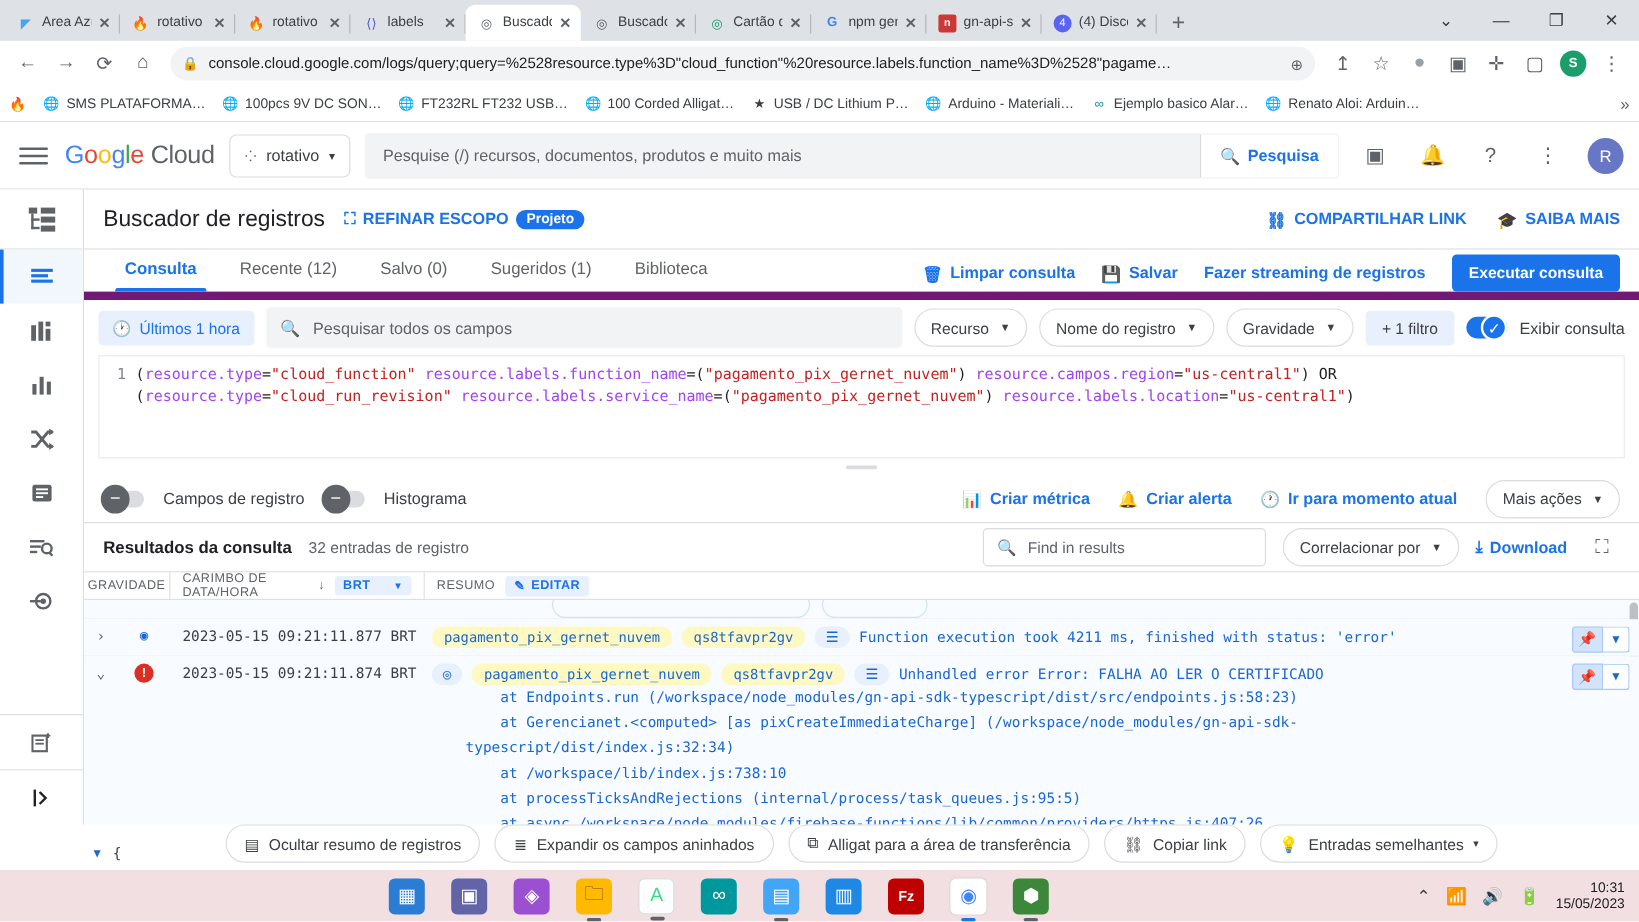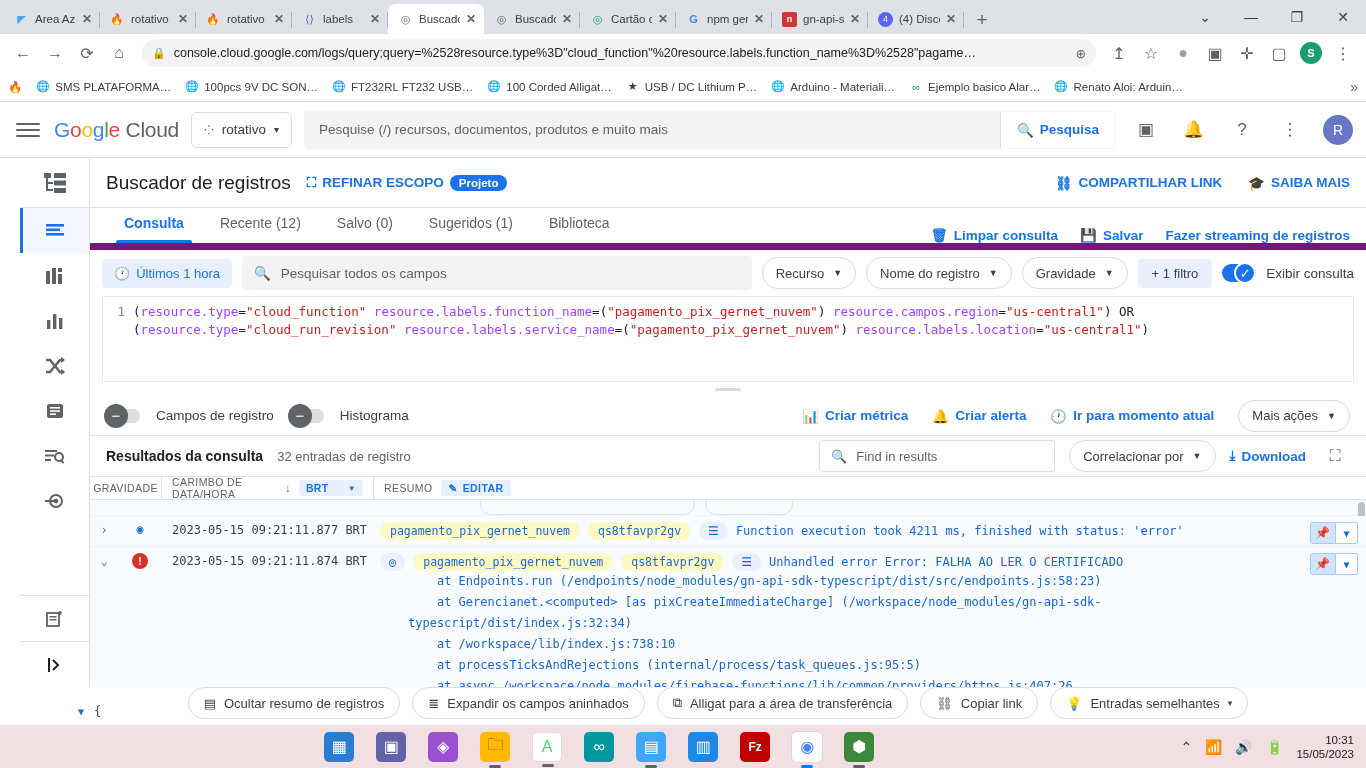--- a/index.html
+++ b/index.html
@@ -108,21 +108,21 @@
     width: 36px; height: 36px; display: flex; align-items: center;
     justify-content: center; color: #5f6368; font-size: 17px;
   }
   .hdr-avatar {
     width: 30px; height: 30px; border-radius: 50%; background: #6776c5;
     color: #fff; display: flex; align-items: center; justify-content: center;
     font-size: 14px;
   }
 
   
-  .body-wrap { display: flex; height: 529px; padding-left: 20px; }
+  .body-wrap { display: flex; height: 529px; }
   .railbar {
     width: 70px; flex: none; background: #fff; border-right: 1px solid #e0e0e0;
     display: flex; flex-direction: column; align-items: center;
   }
   .rail-top {
     height: 50px; width: 100%; display: flex; align-items: center;
     justify-content: center; border-bottom: 1px solid #e0e0e0;
   }
   .rail-item {
     width: 100%; height: 45px; display: flex; align-items: center;
@@ -645,20 +645,21 @@
       <div class="tabs-actions">
         <div class="blue-link">
           <span>🗑</span>
           <span>Limpar consulta</span>
         </div>
         <div class="blue-link">
           <span>💾</span>
           <span>Salvar</span>
         </div>
         <div class="blue-link">Fazer streaming de registros</div>
+        <div class="btn-primary">Executar consulta</div>
       </div>
     </div>
 
     <div class="filter-row">
       <div class="time-chip">
         <span>🕐</span>
         <span>Últimos 1 hora</span>
       </div>
       <div class="field-search">
         <span style="color:#5f6368">🔍</span>
@@ -800,21 +801,21 @@
           </div>
         <div class="c-ts">2023-05-15 09:21:11.874 BRT</div>
         <div class="c-sum">
           <div class="sumline">
             <span class="lchip-round">◎</span>
             <span class="lchip">pagamento_pix_gernet_nuvem</span>
             <span class="lchip">qs8tfavpr2gv</span>
             <span class="lchip-round">☰</span>
             <span class="sumtext">Unhandled error Error: FALHA AO LER O CERTIFICADO</span>
           </div>
-          <div class="stackline">    at Endpoints.run (/endpoints/node_modules/gn-api-sdk-typescript/dist/src/endpoints.js:58:23)</div>
+          <div class="stackline">    at Endpoints.run (/workspace/node_modules/gn-api-sdk-typescript/dist/src/endpoints.js:58:23)</div>
           <div class="stackline">    at Gerencianet.&lt;computed&gt; [as pixCreateImmediateCharge] (/workspace/node_modules/gn-api-sdk-
 typescript/dist/index.js:32:34)</div>
           <div class="stackline">    at /workspace/lib/index.js:738:10</div>
           <div class="stackline">    at processTicksAndRejections (internal/process/task_queues.js:95:5)</div>
           <div class="stackline">    at async /workspace/node_modules/firebase-functions/lib/common/providers/https.js:407:26</div>
         </div>
         <div class="row-actions">
           <div class="pin-btn">📌</div>
           <div class="pin-caret">▼</div>
         </div>

